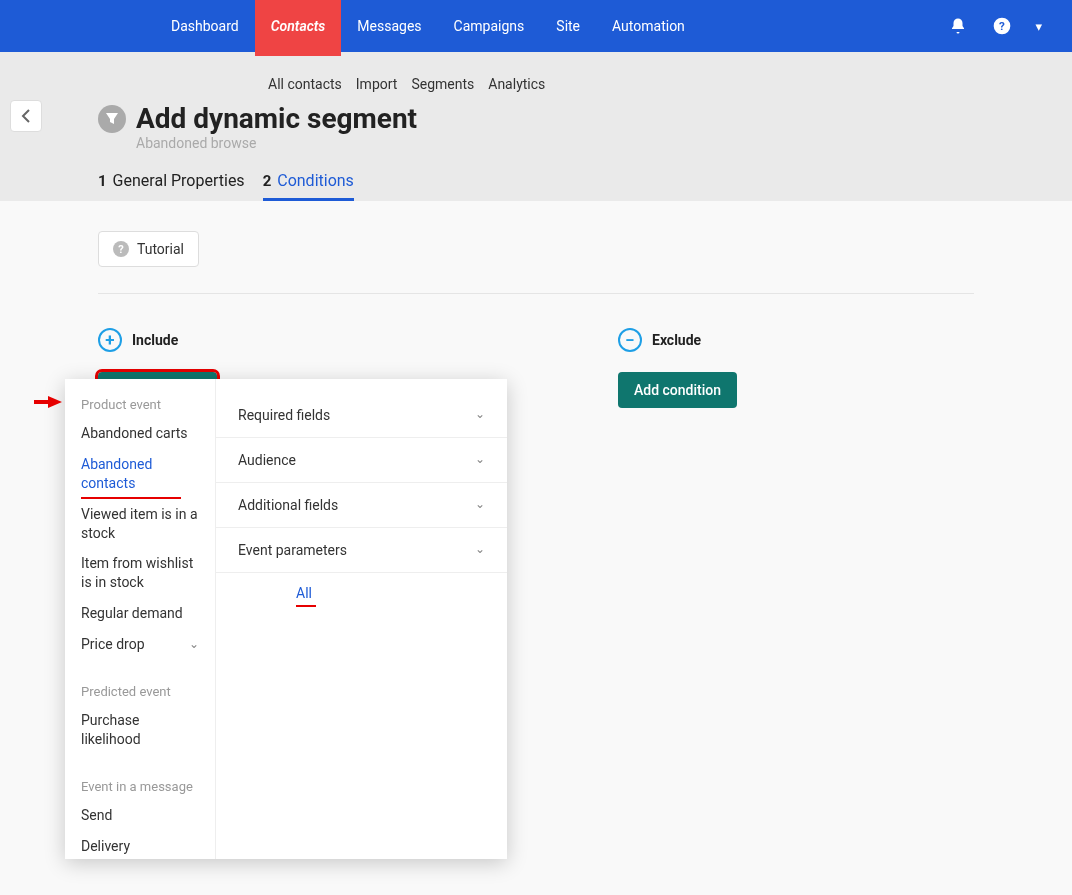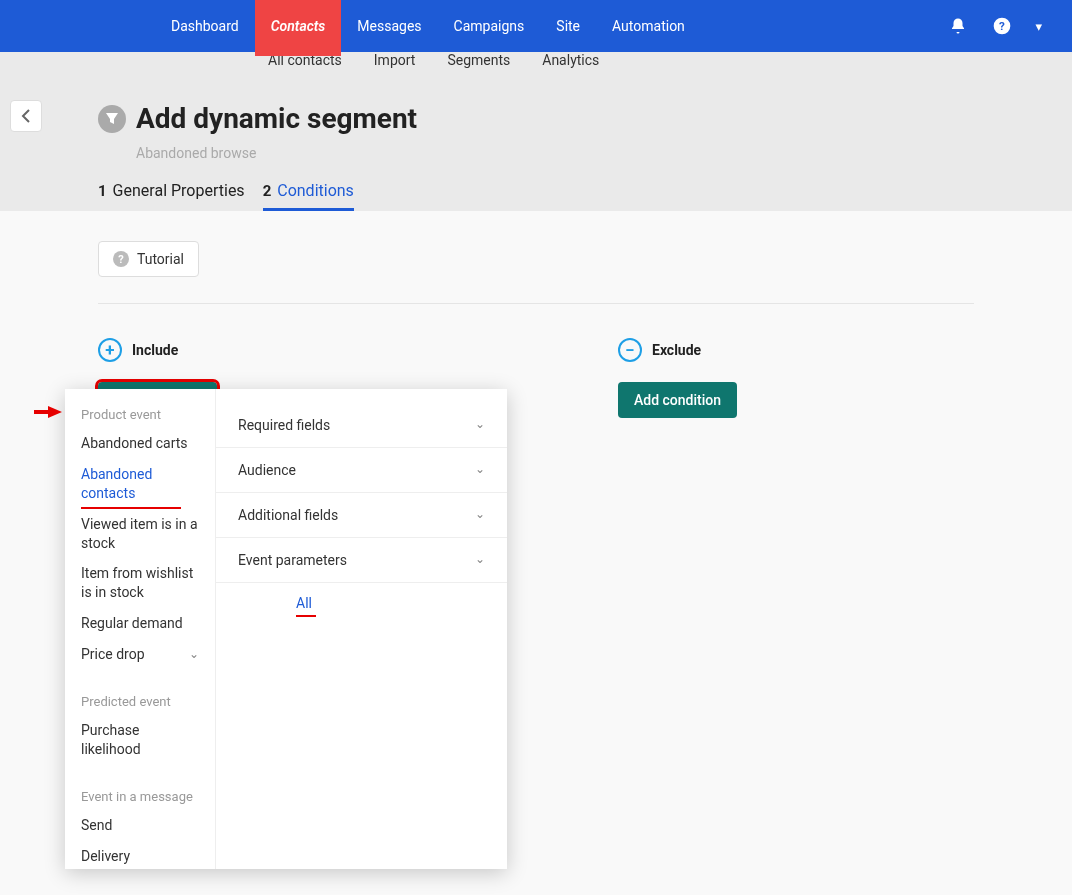--- a/index.html
+++ b/index.html
@@ -8,30 +8,30 @@
   
   .topnav { background: #1e5bd6; height: 52px; display: flex; align-items: center; position: relative; }
   .topnav-inner { display: flex; align-items: center; height: 100%; padding-left: 155px; }
   .nav-item { color: #fff; padding: 0 16px; height: 60px; display: flex; align-items: center; cursor: pointer; font-size: 14px; }
   .nav-item.active { background: #ef4444; font-weight: 600; font-style: italic; }
   .topnav-right { position: absolute; right: 20px; display: flex; align-items: center; gap: 22px; }
   .icon-btn { width: 22px; height: 22px; display: flex; align-items: center; justify-content: center; cursor: pointer; color: #fff; }
   .chev-down-white { font-size: 13px; color: #fff; cursor: pointer; margin-right: 10px; }
 
   
-  .subnav { background: #eaeaea; height: 40px; display: flex; align-items: flex-start; padding-left: 268px; gap: 32px; }
+  .subnav { background: #eaeaea; height: 40px; display: flex; align-items: flex-end; padding-left: 268px; gap: 14px; }
   .subnav-item { color: #333; cursor: pointer; font-size: 14px; }
 
   
   .header-wrap { background: #eaeaea; padding: 10px 0 0 0; }
   .back-btn { position: absolute; left: 10px; top: 100px; width: 32px; height: 32px; background: #fff; border: 1px solid #ddd; border-radius: 4px; display: flex; align-items: center; justify-content: center; cursor: pointer; font-size: 16px; color: #666; }
   .header-inner { padding-left: 98px; display: flex; align-items: center; }
   .filter-icon { width: 28px; height: 28px; background: #aaa; border-radius: 50%; display: flex; align-items: center; justify-content: center; margin-right: 10px; }
   .page-title { font-size: 28px; font-weight: 700; color: #222; }
-  .segment-name { padding-left: 136px; color: #aaa; font-size: 14px; margin-top: 10px; }
+  .segment-name { padding-left: 136px; color: #aaa; font-size: 14px; }
 
   
   .wizard-tabs { padding-left: 98px; margin-top: 20px; display: flex; gap: 18px; border-bottom: 1px solid transparent; }
   .wizard-tab { display: flex; align-items: center; gap: 6px; padding-bottom: 10px; cursor: pointer; position: relative; }
   .wizard-tab .num { font-weight: 700; font-size: 15px; }
   .wizard-tab .lbl { font-size: 16px; }
   .wizard-tab.done .num, .wizard-tab.done .lbl { color: #222; }
   .wizard-tab.active .num { color: #222; font-weight:700; }
   .wizard-tab.active .lbl { color: #1e5bd6; }
   .wizard-tab.active::after { content: ""; position: absolute; left: 0; right: 0; bottom: -1px; height: 3px; background: #1e5bd6; }

